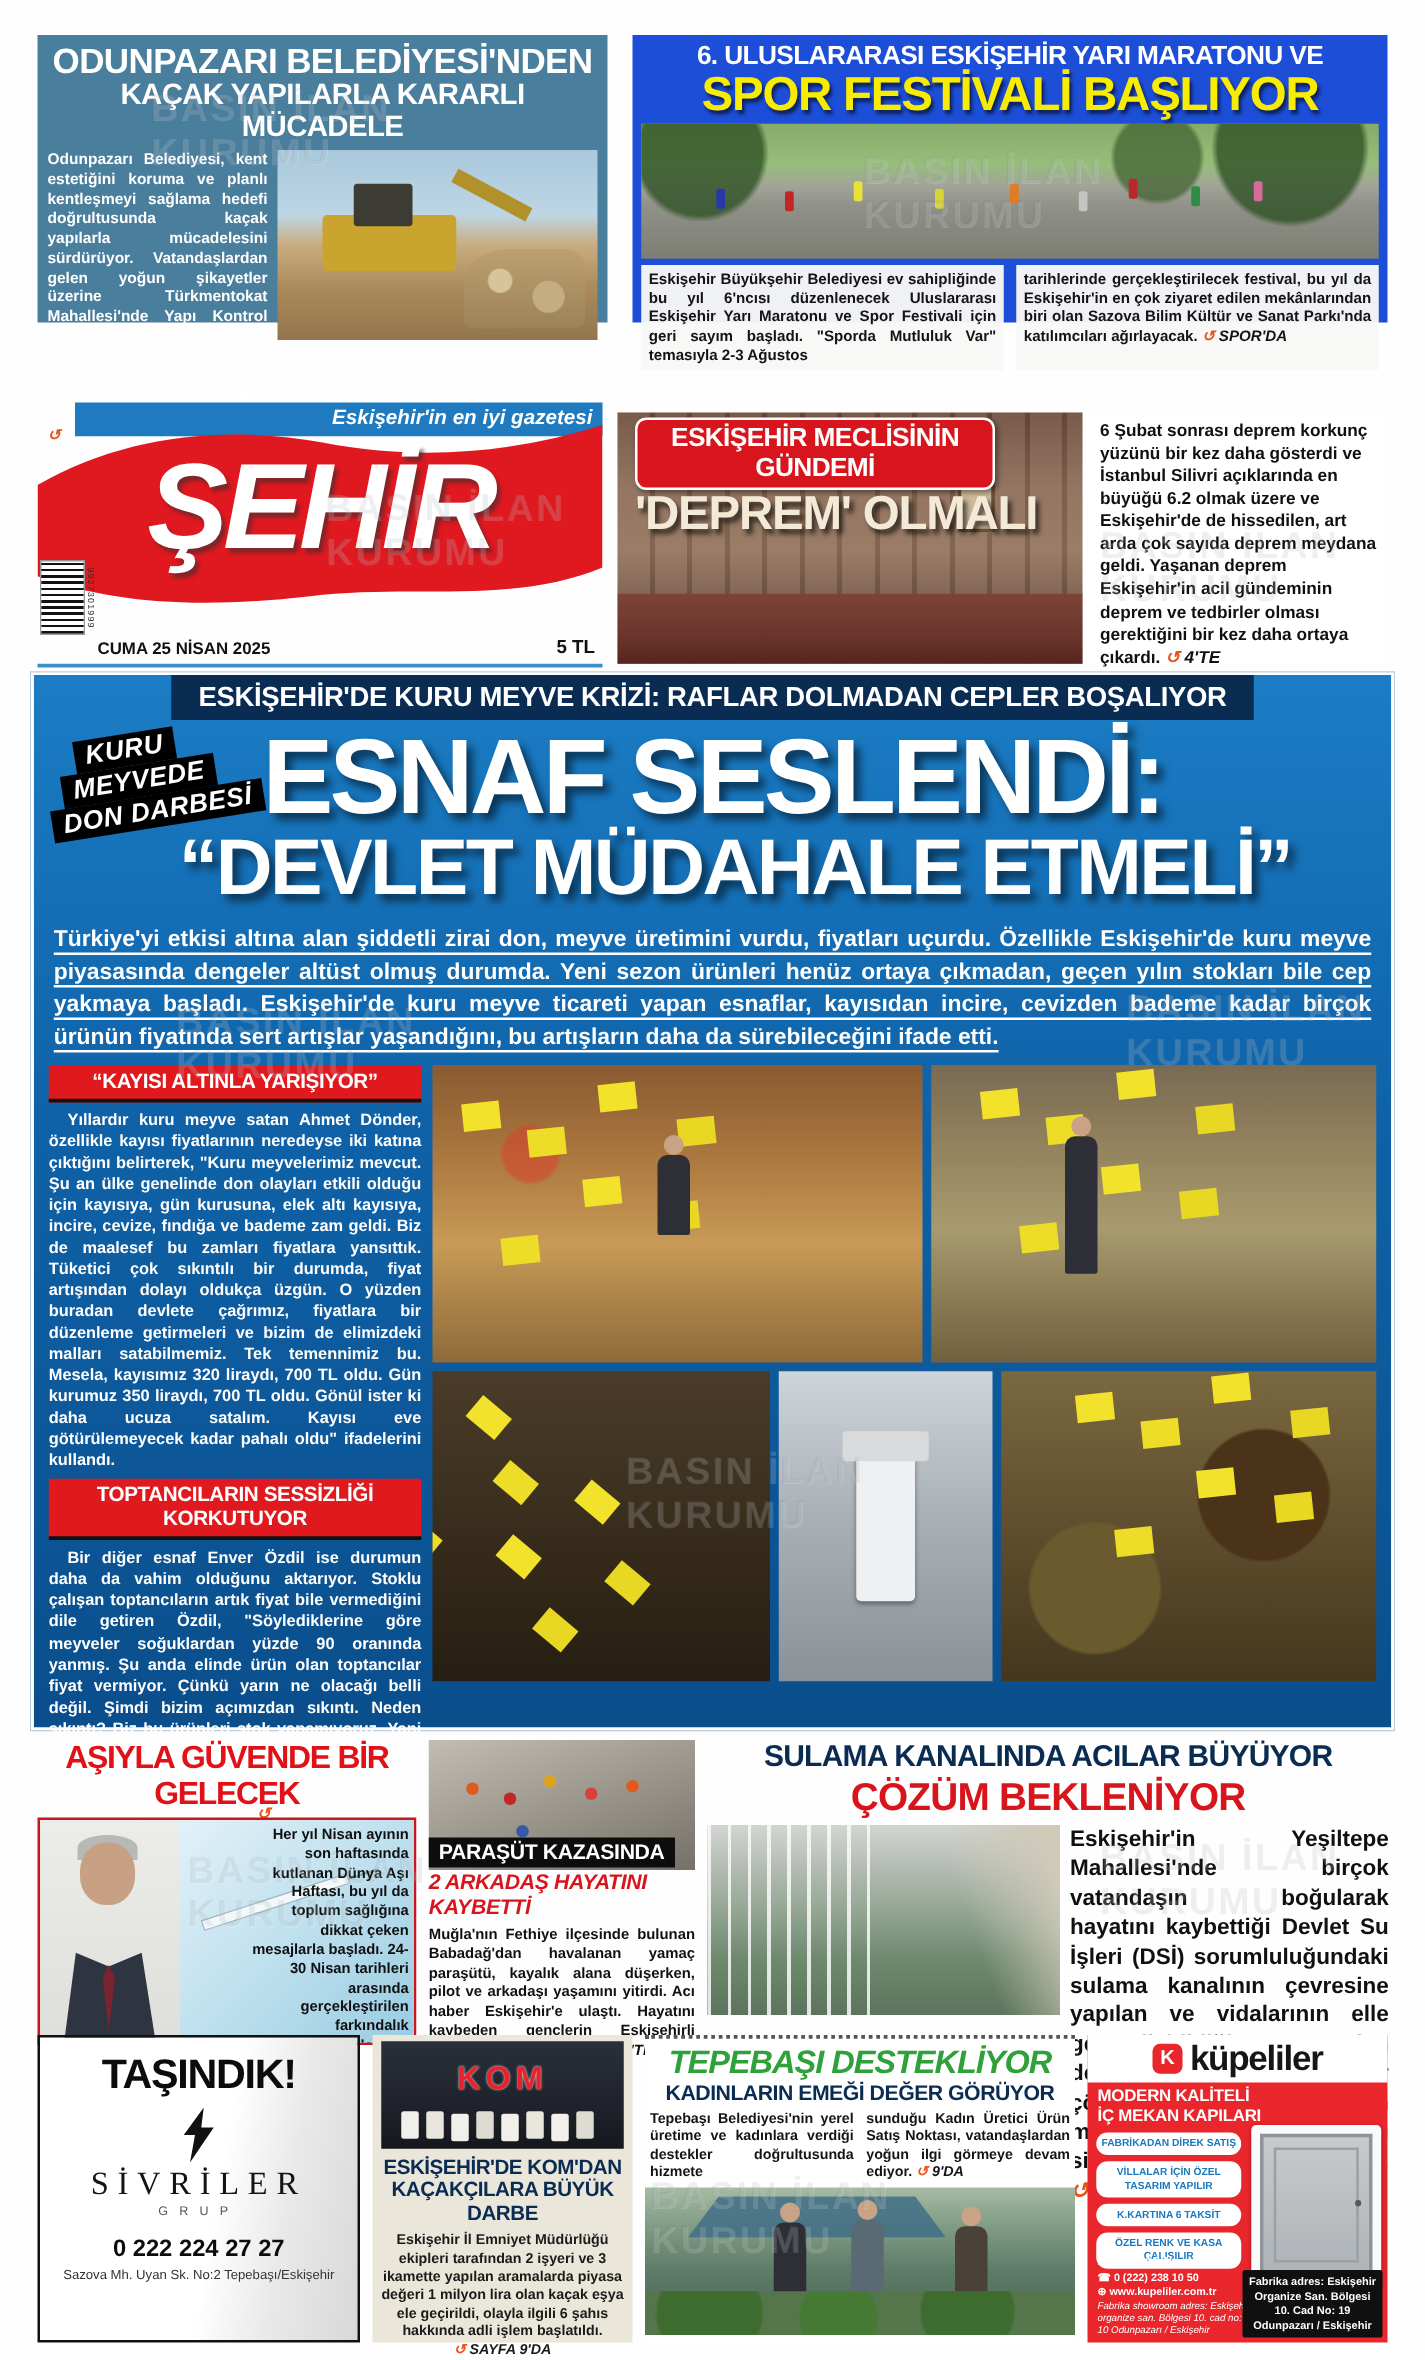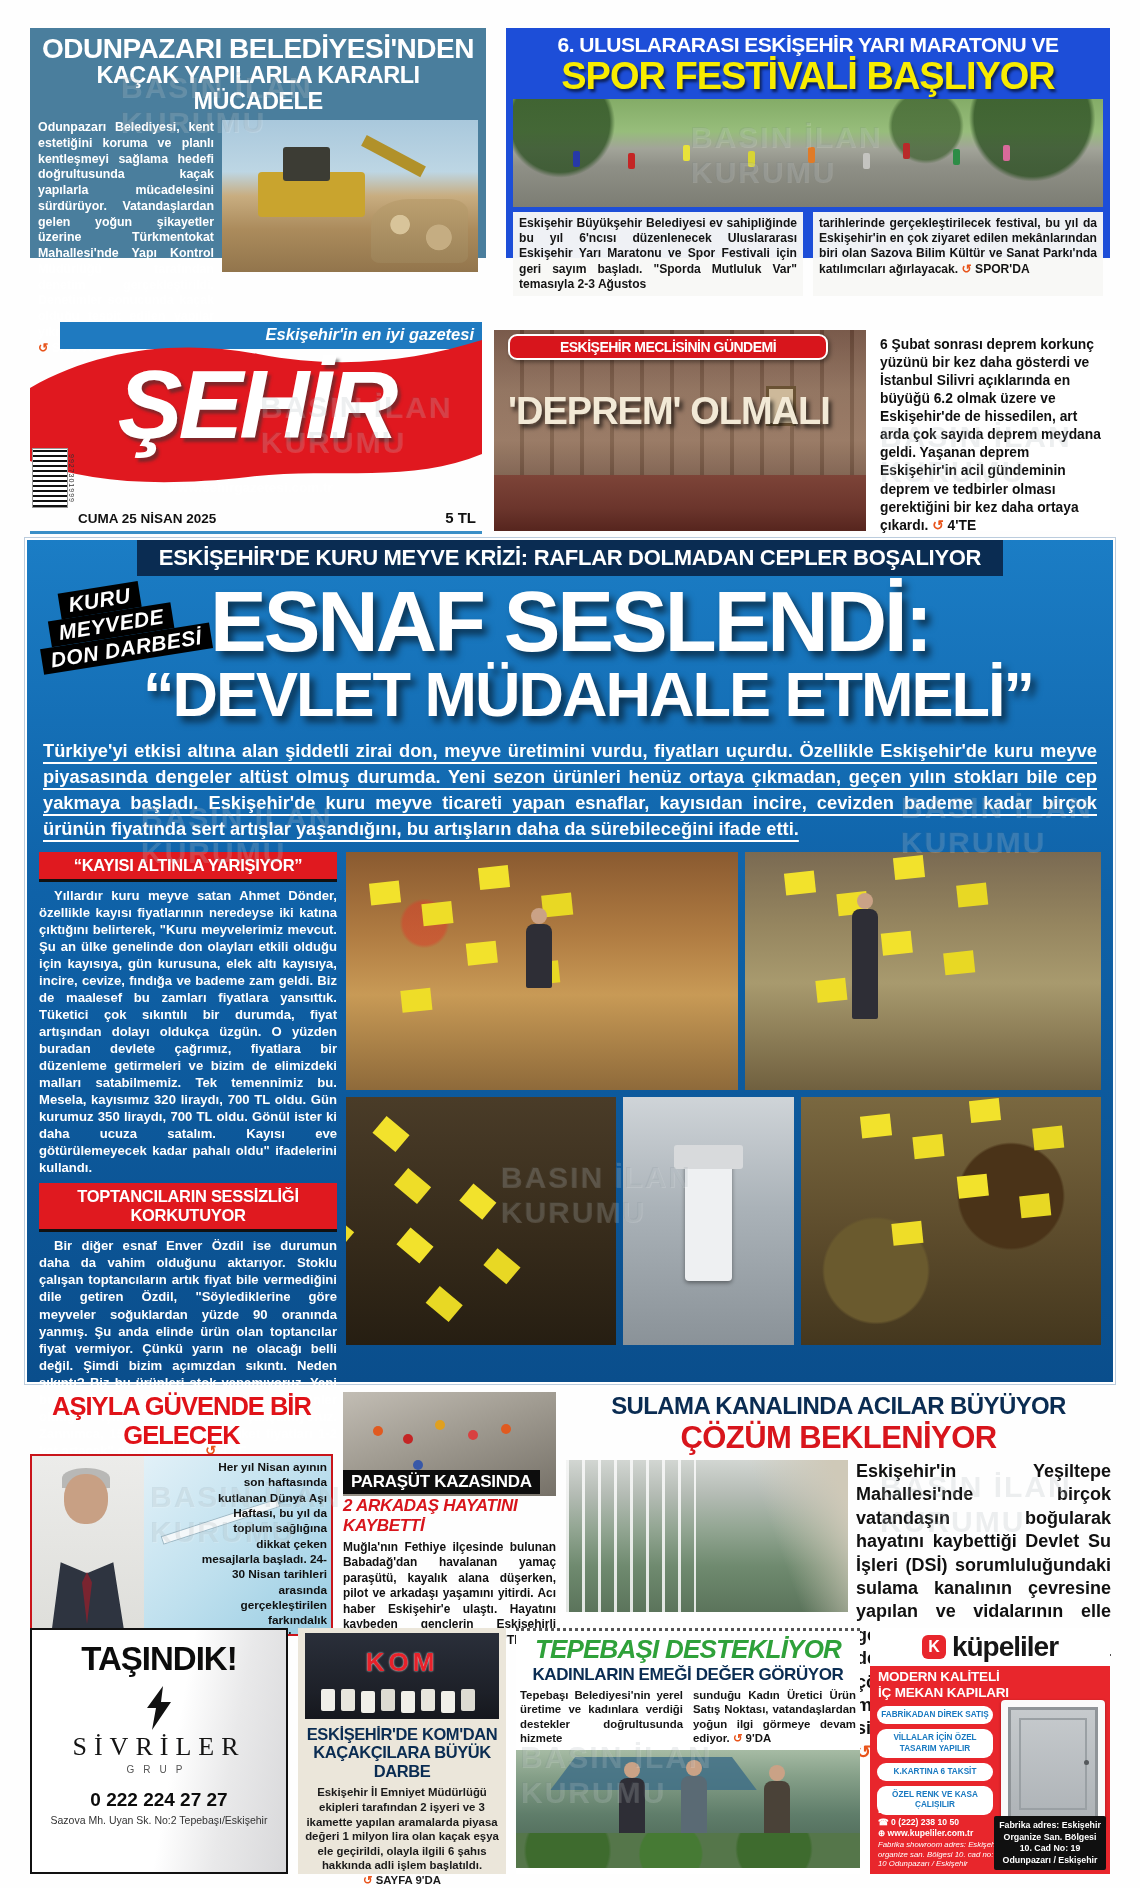--- a/index.html
+++ b/index.html
@@ -6,21 +6,21 @@
   html,body { background:#ffffff; }
   body { width:1140px; font-family:"Liberation Sans", sans-serif; }
   .page { position:relative; width:1140px; height:1888px; background:#fefefe; overflow:hidden; }
 
   
   .wm { position:absolute; z-index:60; pointer-events:none; font-weight:900; font-size:30px;
         letter-spacing:2px; color:rgba(110,120,130,0.12); white-space:pre; line-height:1.15;
         text-shadow:1px 1px 0 rgba(255,255,255,0.15); }
 
   
-  .cta { white-space:nowrap; font-weight:900; }
+  .cta { white-space:nowrap; font-weight:900;font-style:italic; }
   .cta .ic { color:#e8541b; font-weight:900; }
   .ph { position:relative; overflow:hidden; }
 
   
   .tl { position:absolute; left:30px; top:28px; width:456px; height:230px; background:#4a7e9d;
         padding:6px 8px; color:#fff; }
   .tl .h1 { text-align:center; font-weight:900; font-size:28px; letter-spacing:-0.5px; line-height:1.05; }
   .tl .h2 { text-align:center; font-weight:900; font-size:23.5px; letter-spacing:-0.5px; line-height:1.1; margin-bottom:5px; }
   .tl .row { display:flex; gap:8px; height:152px; }
   .tl .txt { width:176px; font-size:12.4px; font-weight:600; line-height:1.27; text-align:justify; }
@@ -75,22 +75,22 @@
   
   .mec { position:absolute; left:494px; top:330px; width:616px; height:201px; background:#fff; }
   .mec .photo { position:absolute; left:0; top:0; bottom:0; width:372px; background:
       linear-gradient(180deg,#6e4c3c 0%,#8a6a55 30%,#92715a 55%,#6e503f 80%,#55392f 100%); }
   .mec .panel { position:absolute; inset:0; background:
       repeating-linear-gradient(90deg, rgba(255,255,255,0.08) 0 26px, rgba(0,0,0,0.10) 26px 30px); }
   .mec .desks { position:absolute; left:0; right:0; bottom:0; height:56px; background:
       linear-gradient(180deg,#7d4438 0%,#6b352c 60%,#56251e 100%); }
   .mec .portrait { position:absolute; right:70px; top:56px; width:30px; height:40px; background:#cdb99a;
       border:3px solid #6a5234; }
-  .mec .banner { position:absolute; left:14px; top:4px; width:320px; background:#d8151c; color:#fff;
-      border:2px solid #fff; border-radius:9px; font-weight:900; font-size:14px; text-align:center;
+  .mec .banner { position:absolute; left:14px; top:4px; width:288px; background:#d8151c; color:#fff;
+      border:2px solid #fff; border-radius:9px; font-weight:900; font-size:21px; text-align:center;
       padding:3px 4px; letter-spacing:-0.5px; box-shadow:2px 2px 4px rgba(0,0,0,.4); }
   .mec .dep { position:absolute; left:14px; top:60px; width:420px; color:#f2e9d6; font-weight:900;
       font-size:38px; letter-spacing:-1px; text-shadow:3px 4px 4px rgba(0,0,0,.65); }
   .mec .txt { position:absolute; right:0; top:0; bottom:0; width:238px; padding:6px 6px 4px 8px;
       font-size:13.8px; font-weight:700; line-height:1.31; color:#101010; }
 
   
   .main { position:absolute; left:25px; top:538px; width:1090px; height:846px;
       background:linear-gradient(180deg,#1b7dc5 0%,#0f62a8 42%,#0a4e8c 100%);
       border:2px solid #fff; box-shadow:0 0 0 1px #bcd; }

